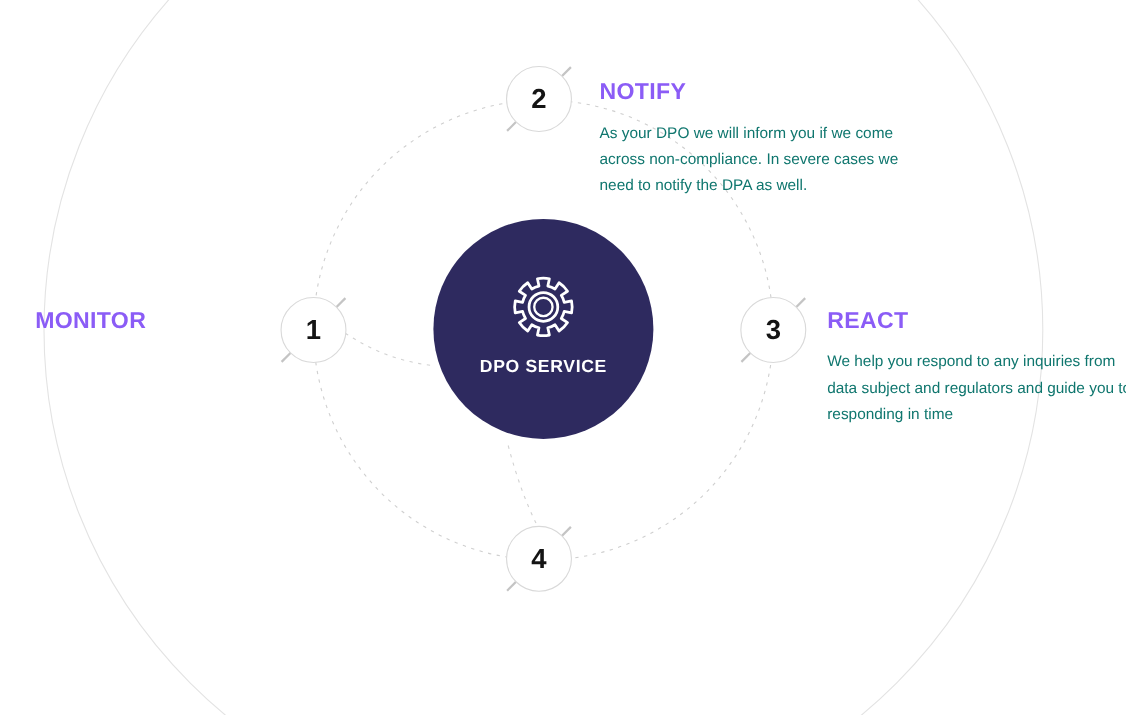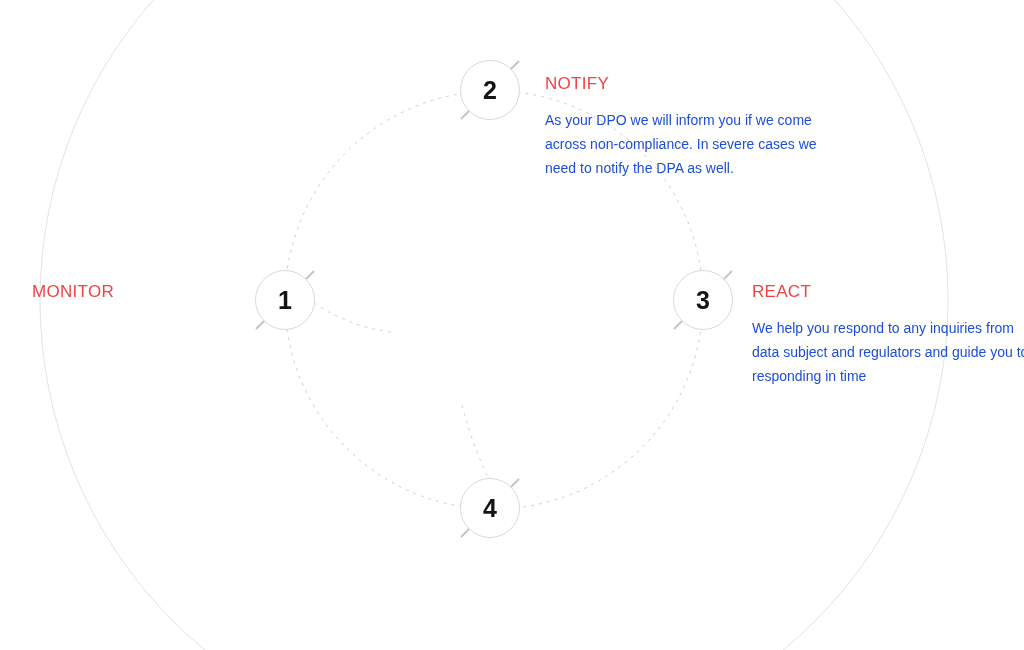--- a/index.html
+++ b/index.html
@@ -24,24 +24,24 @@
     display:flex;align-items:center;justify-content:center;
     font-size:25px;font-weight:700;color:#141414;
   }
   .badge-1{left:255px;top:270px;}
   .badge-2{left:460px;top:60px;}
   .badge-3{left:673px;top:270px;}
   .badge-4{left:460px;top:478px;}
 
   .step-text{position:absolute;}
   .step-text h3{
-    margin:0 0 14px 0;font-size:17px;line-height:20px;font-weight:400;color:#ef4444;letter-spacing:0.3px;
+    margin:0 0 14px 0;font-size:21px;line-height:20px;font-weight:700;color:#8b5cf6;letter-spacing:0.3px;
   }
   .step-text p{
-    margin:0;font-size:14px;line-height:24px;color:#1d4ed8;
+    margin:0;font-size:14px;line-height:24px;color:#0f766e;
   }
   .text-monitor{right:784px;top:282px;width:208px;}
   .text-notify{left:545px;top:74px;width:285px;}
   .text-react{left:752px;top:282px;width:292px;}
   .text-improve{left:545px;top:498px;width:285px;}
 </style>
 </head>
 <body>
 
 <div class="stage">
@@ -57,20 +57,38 @@
       <line x1="267" y1="318" x2="256" y2="329"></line>
       <line x1="508" y1="72" x2="519" y2="61"></line>
       <line x1="472" y1="108" x2="461" y2="119"></line>
       <line x1="721" y1="282" x2="732" y2="271"></line>
       <line x1="685" y1="318" x2="674" y2="329"></line>
       <line x1="508" y1="490" x2="519" y2="479"></line>
       <line x1="472" y1="526" x2="461" y2="537"></line>
     </g>
   </svg>
 
+  <div class="hub">
+    <div class="hub-inner">
+      <svg width="62" height="62" viewBox="-32 -32 64 64">
+        <path fill="none" stroke="#ffffff" stroke-width="2.6" stroke-linejoin="round" d="M-4.16,-19.56 L-5.61,-26.41 A27,27 0 0 1 5.61,-26.41 L4.16,-19.56
+             A20,20 0 0 1 10.89,-16.77 L14.70,-22.64 A27,27 0 0 1 22.64,-14.70 L16.77,-10.89
+             A20,20 0 0 1 19.56,-4.16 L26.41,-5.61 A27,27 0 0 1 26.41,5.61 L19.56,4.16
+             A20,20 0 0 1 16.77,10.89 L22.64,14.70 A27,27 0 0 1 14.70,22.64 L10.89,16.77
+             A20,20 0 0 1 4.16,19.56 L5.61,26.41 A27,27 0 0 1 -5.61,26.41 L-4.16,19.56
+             A20,20 0 0 1 -10.89,16.77 L-14.70,22.64 A27,27 0 0 1 -22.64,14.70 L-16.77,10.89
+             A20,20 0 0 1 -19.56,4.16 L-26.41,5.61 A27,27 0 0 1 -26.41,-5.61 L-19.56,-4.16
+             A20,20 0 0 1 -16.77,-10.89 L-22.64,-14.70 A27,27 0 0 1 -14.70,-22.64 L-10.89,-16.77
+             A20,20 0 0 1 -4.16,-19.56 Z"></path>
+        <circle cx="0" cy="0" r="13.5" fill="none" stroke="#ffffff" stroke-width="2.6"></circle>
+        <circle cx="0" cy="0" r="8.6" fill="none" stroke="#ffffff" stroke-width="2.2"></circle>
+      </svg>
+      <div class="hub-label">DPO SERVICE</div>
+    </div>
+  </div>
 
   <div class="badge badge-1">
     <span>1</span>
   </div>
   <div class="badge badge-2">
     <span>2</span>
   </div>
   <div class="badge badge-3">
     <span>3</span>
   </div>

